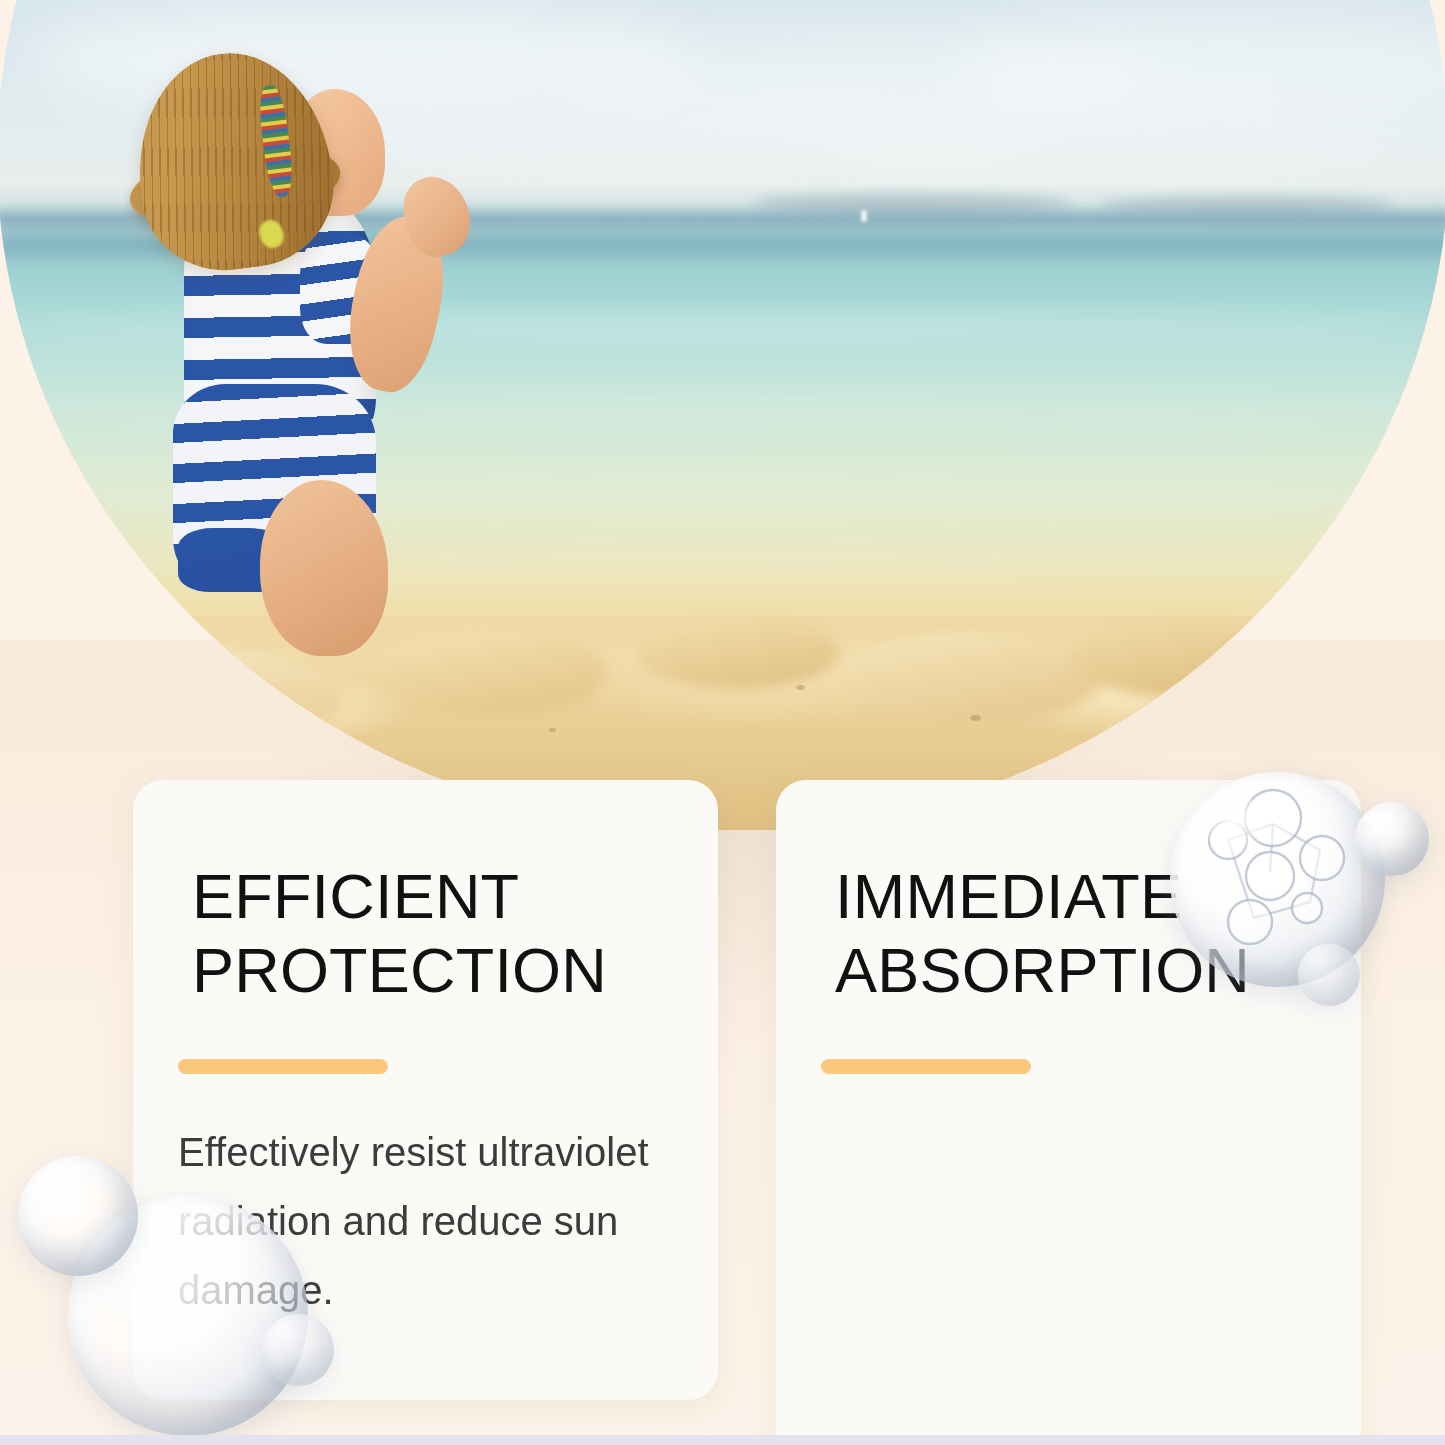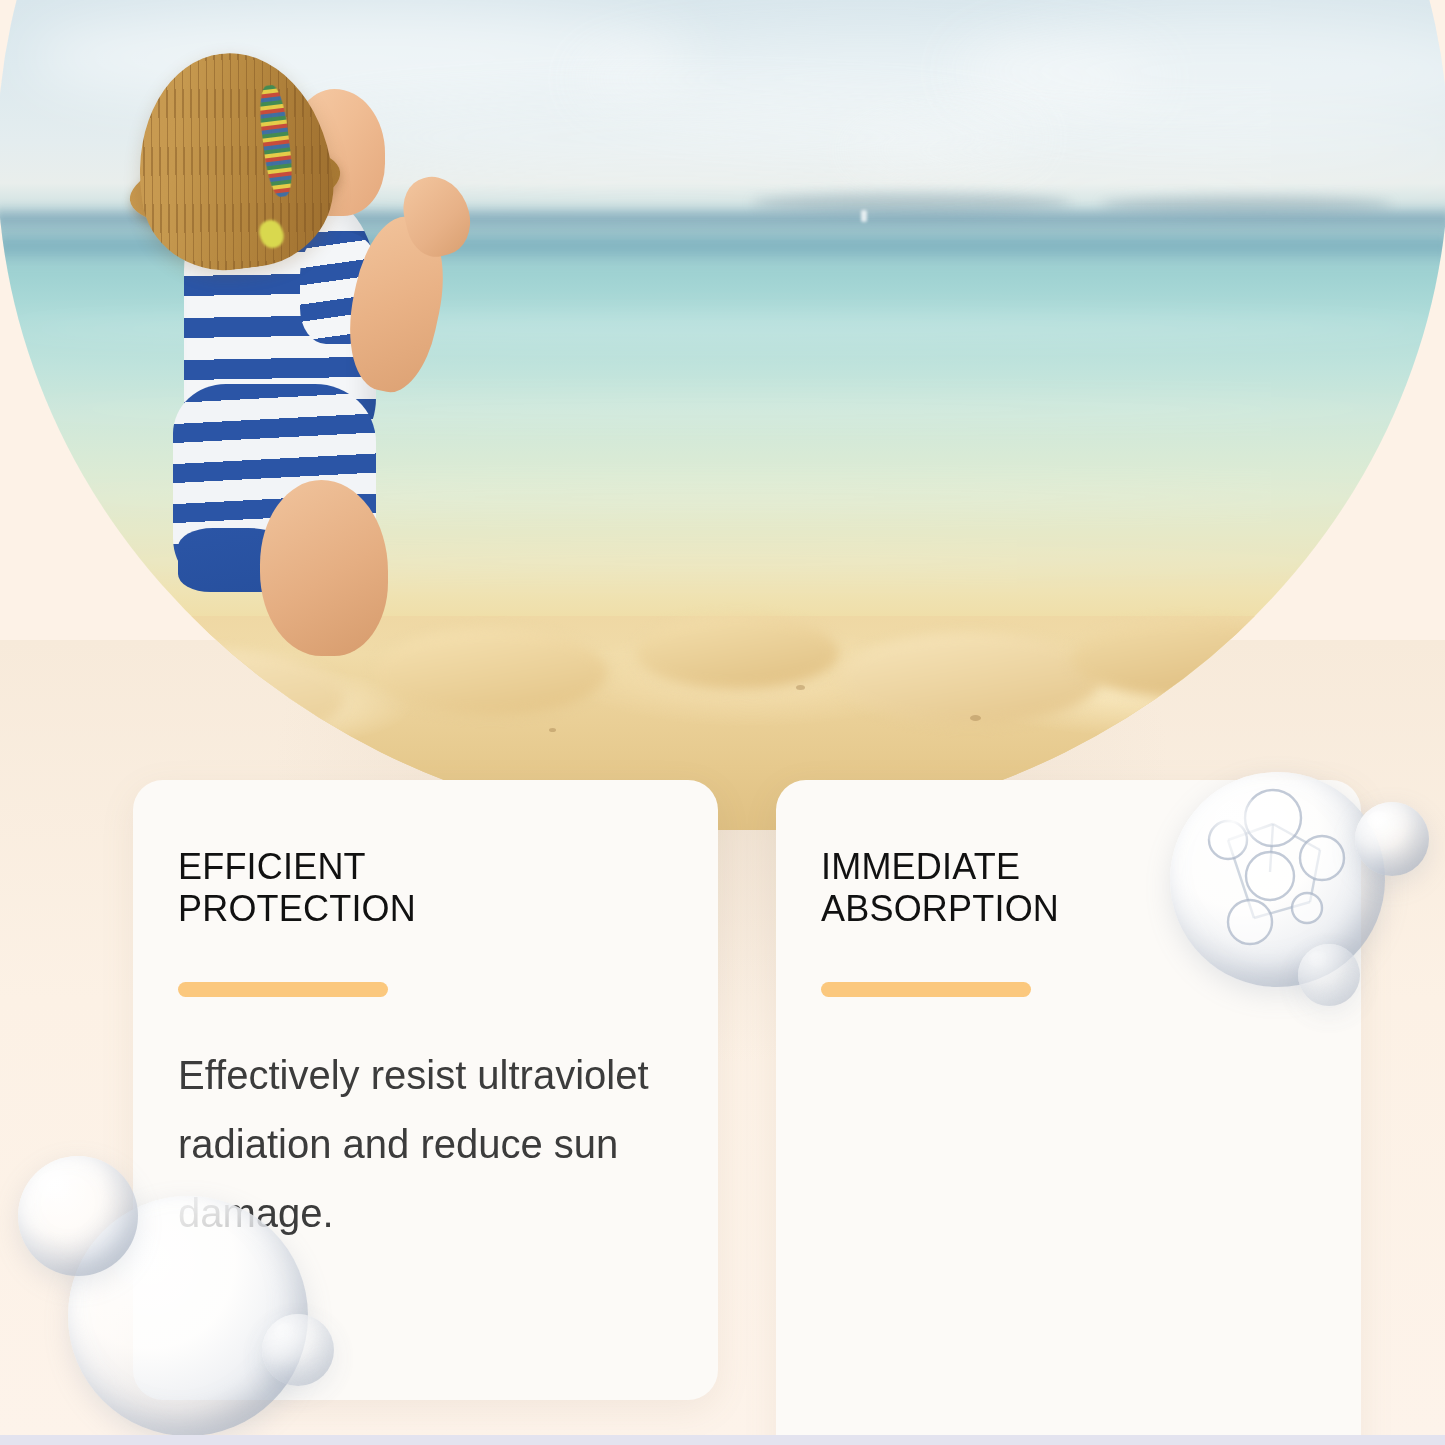--- a/index.html
+++ b/index.html
@@ -347,26 +347,26 @@
     box-shadow: 0 10px 34px rgba(150,126,98,.10);
     overflow: hidden;
   }
   .card-inner {
     position: absolute;
     left: 45px;
     top: 66px;
     right: 30px;
   }
   .card-title {
-    font-size: 36px;
+    font-size: 63px;
     font-weight: 400;
     line-height: 1.17;
     color: #111111;
     letter-spacing: .2px;
-    margin: 0;
+    margin: 14px;
     white-space: pre-line;
   }
   .accent-bar {
     margin-top: 52px;
     width: 210px;
     height: 15px;
     border-radius: 8px;
     background: #FBC87E;
   }
   .card-body {

